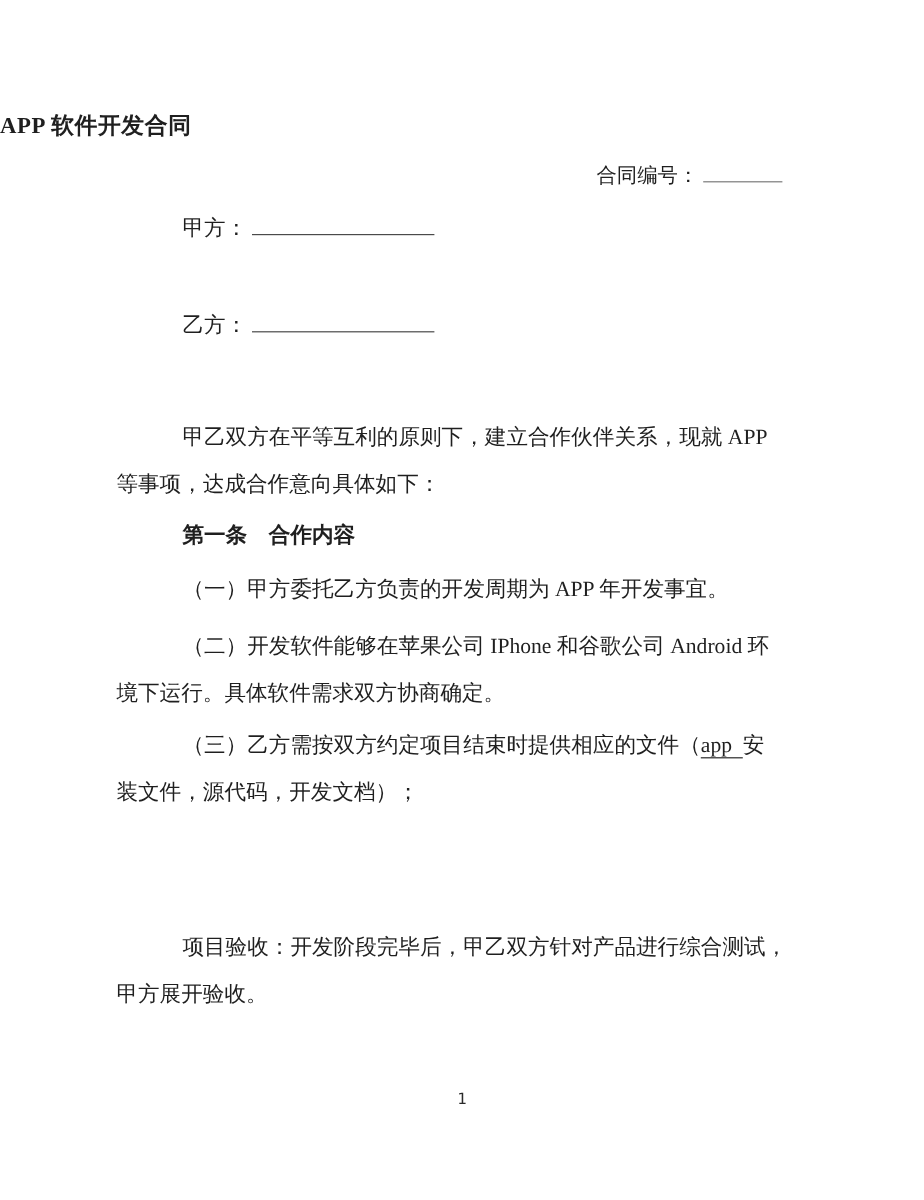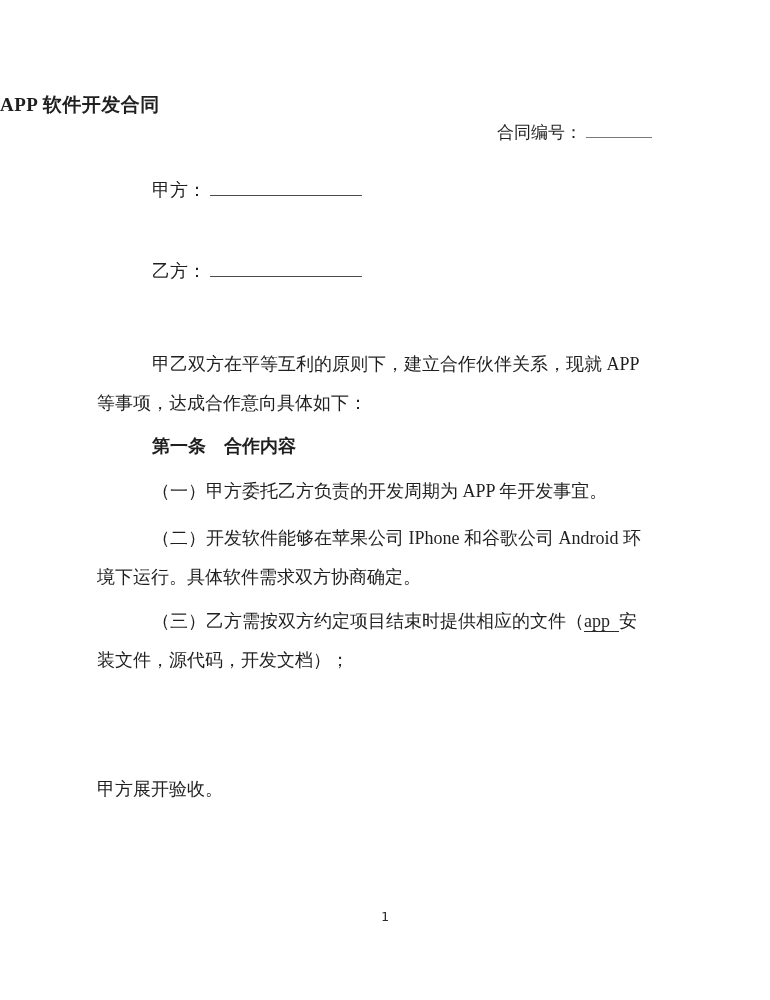--- a/index.html
+++ b/index.html
@@ -23,21 +23,21 @@
     left: 0;
     top: 92px;
     width: 770px;
     font-size: 19px;
     font-weight: bold;
     letter-spacing: 0.5px;
   }
 
   .contract-no-row {
     right: 118px;
-    top: 118px;
+    top: 132px;
     font-size: 17px;
     white-space: nowrap;
   }
 
   .party-row {
     left: 152px;
     font-size: 18px;
     white-space: nowrap;
   }
   .party-a-row { top: 176px; }
@@ -123,18 +123,19 @@
     <div class="line indent">（一）甲方委托乙方负责的开发周期为 APP 年开发事宜。</div>
   </div>
 
   <div class="abs para clause-3">
     <div class="line indent"><span>（三）乙方需按双方约定项目结束时提供相应的文件（</span><span class="u-app">app</span><span>安</span></div>
     <div class="line">装文件，源代码，开发文档）；</div>
   </div>
 
 
   <div class="abs para acceptance-para">
+    <div class="line indent">项目验收：开发阶段完毕后，甲乙双方针对产品进行综合测试，</div>
     <div class="line">甲方展开验收。</div>
   </div>
 
   <div class="abs page-number">1</div>
 
 </div>
 
 </body></html>

